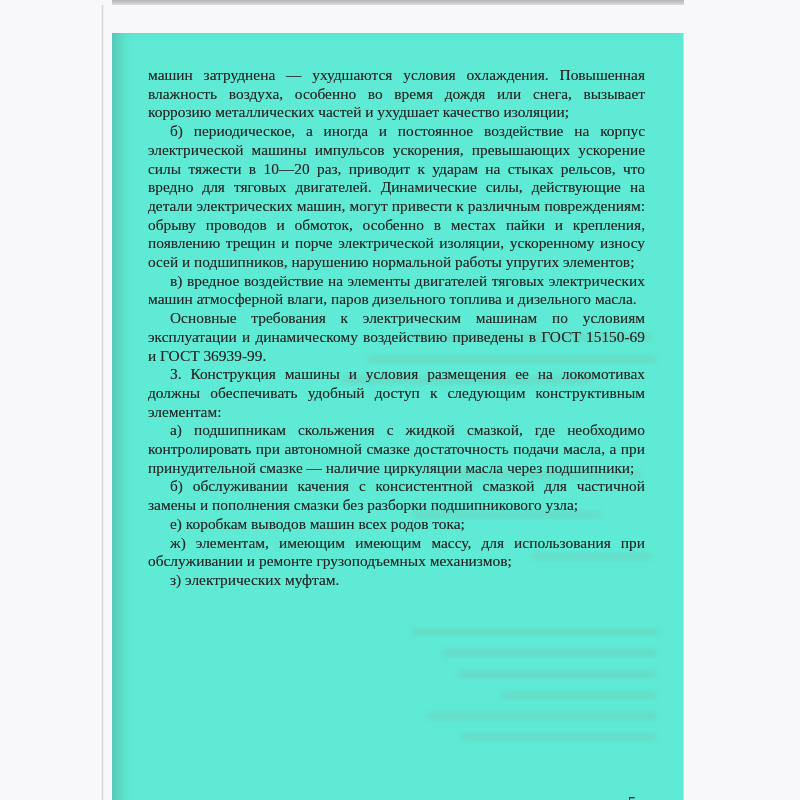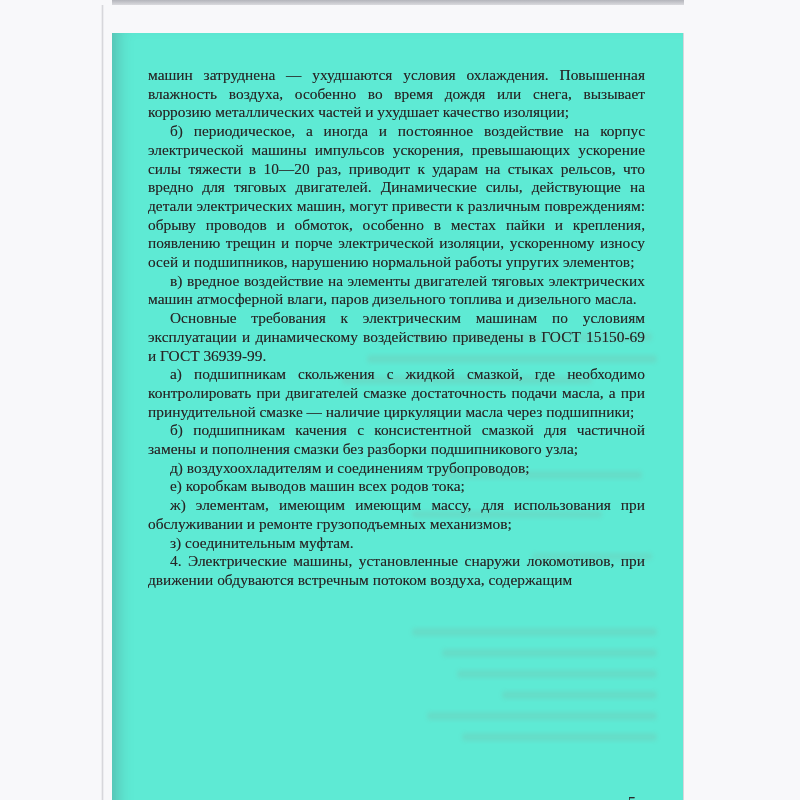--- a/index.html
+++ b/index.html
@@ -117,24 +117,23 @@
     <div class="bleed b9"></div>
     <div class="bleed b10"></div>
     <div class="bleed b11"></div>
     <div class="bleed b12"></div>
 
     <div class="content" lang="ru">
       <p class="para no-indent">машин затруднена — ухудшаются условия охлаждения. Повышенная влажность воздуха, особенно во время дождя или снега, вызывает коррозию металлических частей и ухудшает качество изоляции;</p>
       <p class="para">б) периодическое, а иногда и постоянное воздействие на корпус электрической машины импульсов ускорения, превышающих ускорение силы тяжести в 10—20 раз, приводит к ударам на стыках рельсов, что вредно для тяговых двигателей. Динамические силы, действующие на детали электрических машин, могут привести к различным повреждениям: обрыву проводов и обмоток, особенно в местах пайки и крепления, появлению трещин и порче электрической изоляции, ускоренному износу осей и подшипников, нарушению нормальной работы упругих элементов;</p>
       <p class="para">в) вредное воздействие на элементы двигателей тяговых электрических машин атмосферной влаги, паров дизельного топлива и дизельного масла.</p>
       <p class="para">Основные требования к электрическим машинам по условиям эксплуатации и динамическому воздействию приведены в ГОСТ 15150-69 и ГОСТ 36939-99.</p>
-      <p class="para">а) подшипникам скольжения с жидкой смазкой, где необходимо контролировать при двигателей смазке достаточность подачи масла, а при принудительной смазке — наличие циркуляции масла через подшипники;</p>
-      <p class="para">б) подшипникам качения с консистентной смазкой для частичной замены и пополнения смазки без разборки подшипникового узла;</p>
-      <p class="para">д) воздухоохладителям и соединениям трубопроводов;</p>
+      <p class="para">3. Конструкция машины и условия размещения ее на локомотивах должны обеспечивать удобный доступ к следующим конструктивным элементам:</p>
+      <p class="para">а) подшипникам скольжения с жидкой смазкой, где необходимо контролировать при автономной смазке достаточность подачи масла, а при принудительной смазке — наличие циркуляции масла через подшипники;</p>
+      <p class="para">б) обслуживании качения с консистентной смазкой для частичной замены и пополнения смазки без разборки подшипникового узла;</p>
       <p class="para">е) коробкам выводов машин всех родов тока;</p>
       <p class="para">ж) элементам, имеющим имеющим массу, для использования при обслуживании и ремонте грузоподъемных механизмов;</p>
-      <p class="para">з) соединительным муфтам.</p>
-      <p class="para">4. Электрические машины, установленные снаружи локомотивов, при движении обдуваются встречным потоком воздуха, содержащим</p>
+      <p class="para">з) электрических муфтам.</p>
     </div>
 
     <div class="page-number">5</div>
   </div>
 </div>
 
 </body></html>

